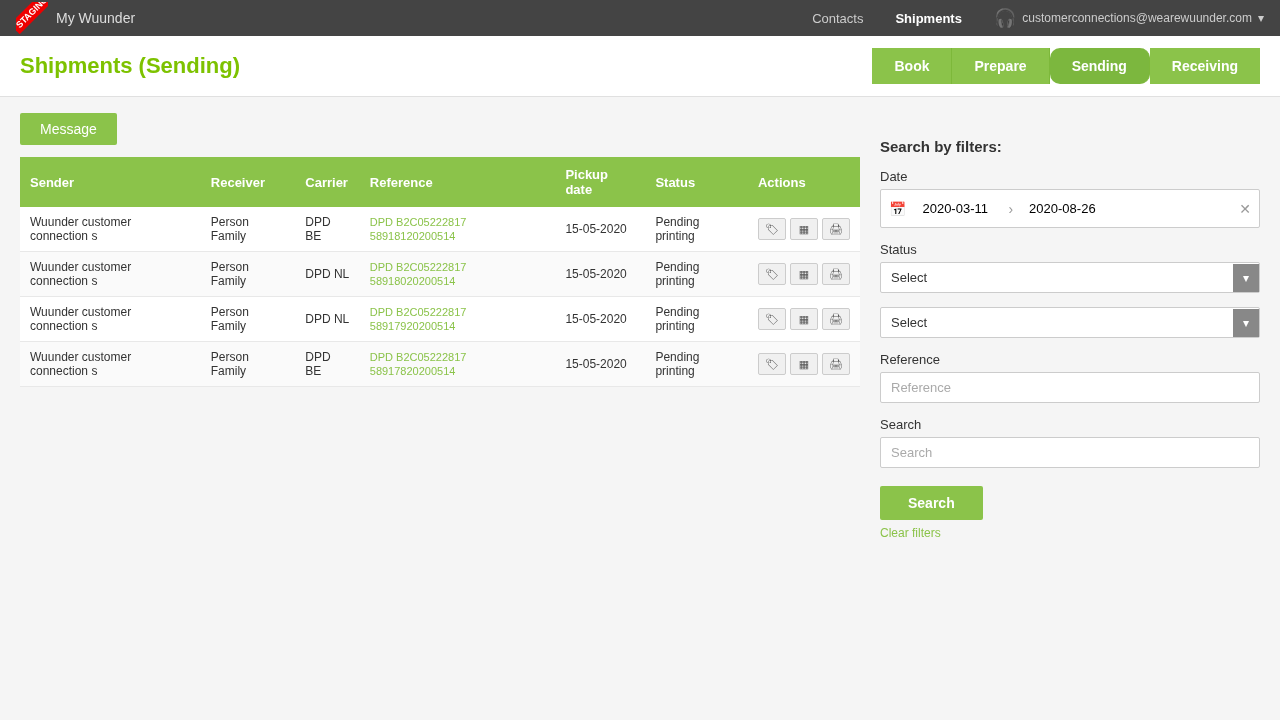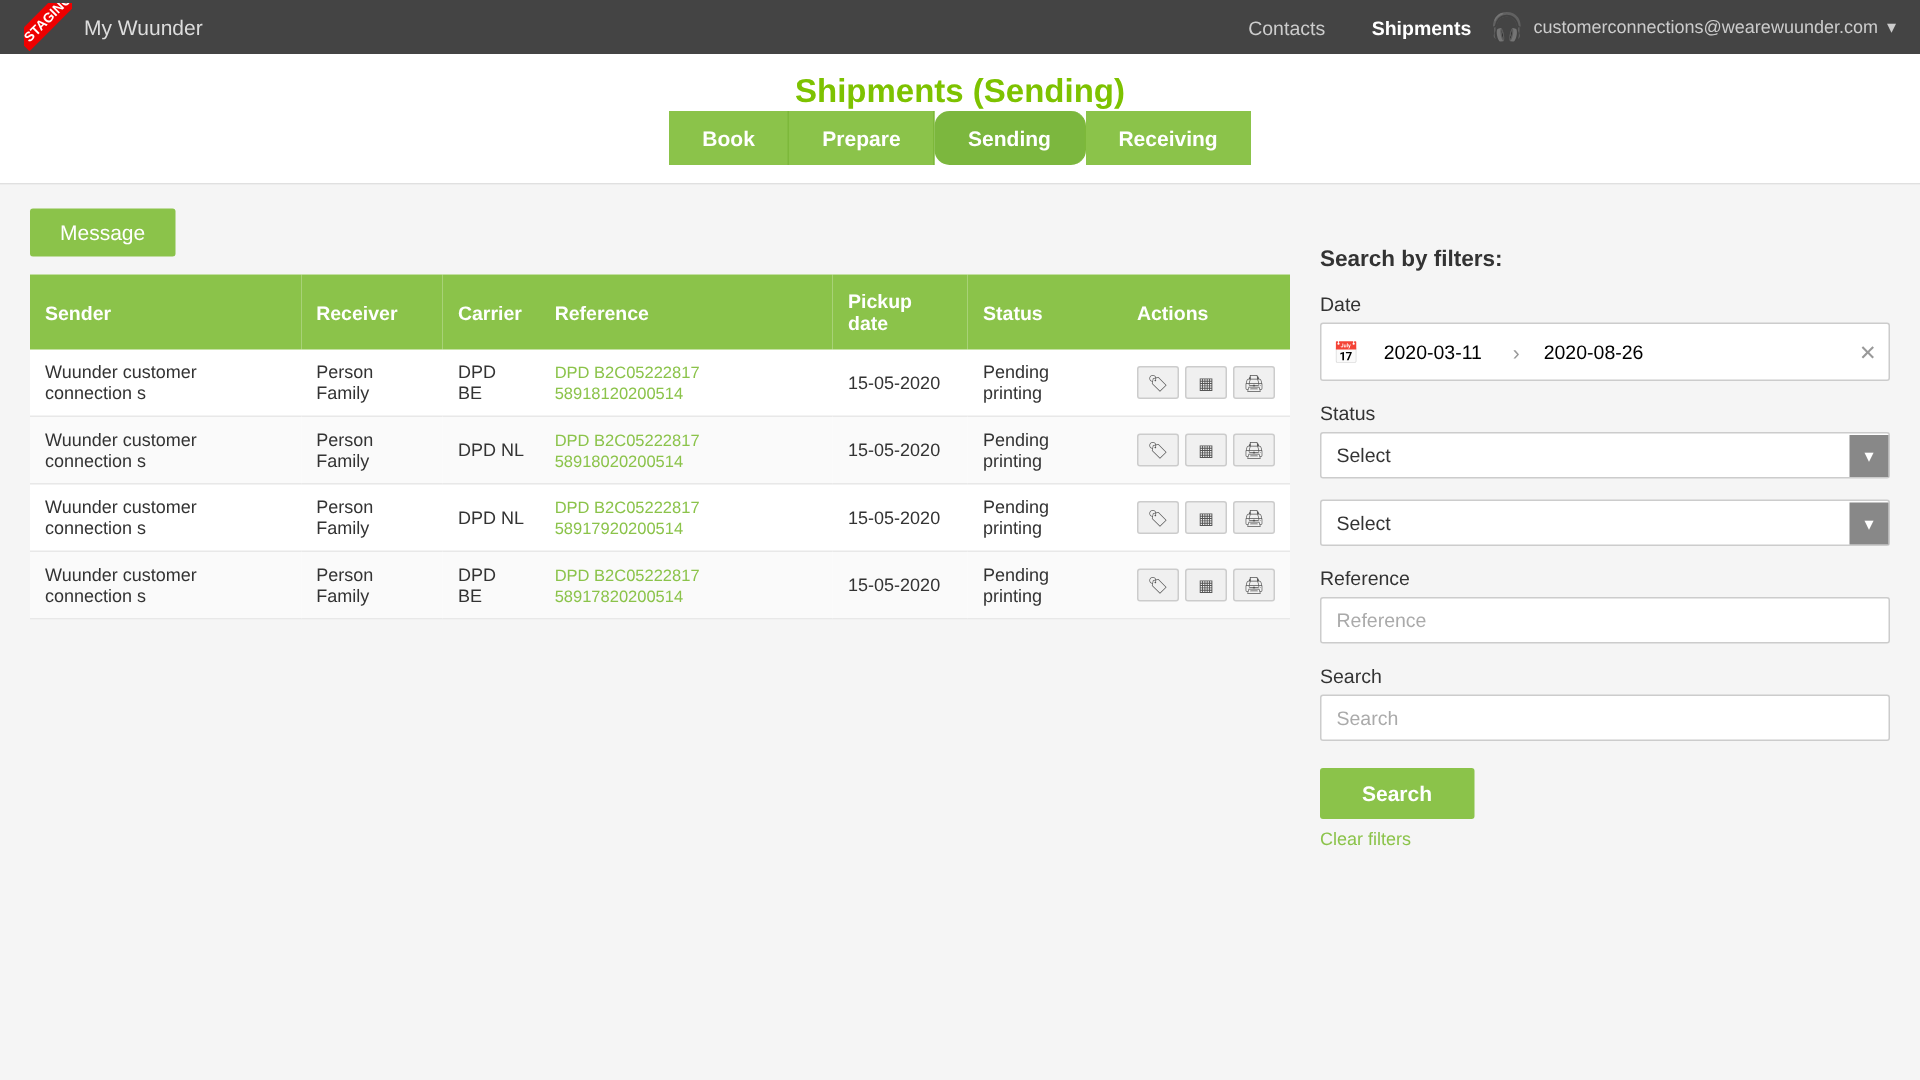--- a/index.html
+++ b/index.html
@@ -29,35 +29,34 @@
       width: 46px;
       text-align: center;
     }
     .staging-wrap {
       position: relative;
       width: 32px;
       height: 32px;
       overflow: hidden;
     }
     .app-title { color: #ddd; font-size: 14px; }
-    .top-nav-right { display: flex; align-items: center; gap: 13px; font-size: 13px; }
+    .top-nav-right { display: flex; align-items: center; gap: 32px; font-size: 13px; }
     .top-nav-right a { color: #ccc; text-decoration: none; }
-    .top-nav-right a.active { color: #fff; font-weight: bold; margin-left: 18px; }
+    .top-nav-right a.active { color: #fff; font-weight: bold; }
     .account-info { display: flex; align-items: center; gap: 6px; color: #ccc; font-size: 12px; }
     .account-icon { color: #8bc34a; font-size: 18px; }
 
     
     .page-header {
       background: #fff;
       padding: 12px 20px;
       display: flex;
       align-items: center;
       justify-content: space-between;
       border-bottom: 1px solid #e0e0e0;
-      flex-direction: column;
     }
     .page-title { color: #7dc200; font-size: 22px; font-weight: bold; }
 
     
     .action-buttons { display: flex; gap: 0; align-items: center; }
     .action-btn {
       background: #8bc34a;
       color: #fff;
       border: none;
       padding: 10px 22px;

